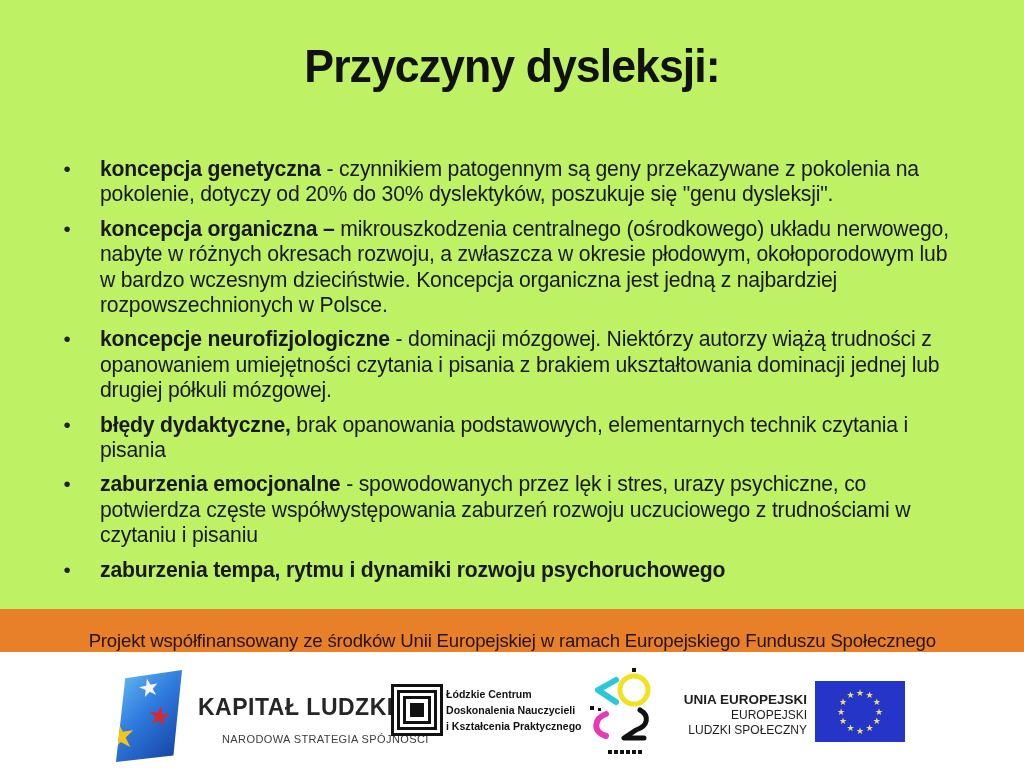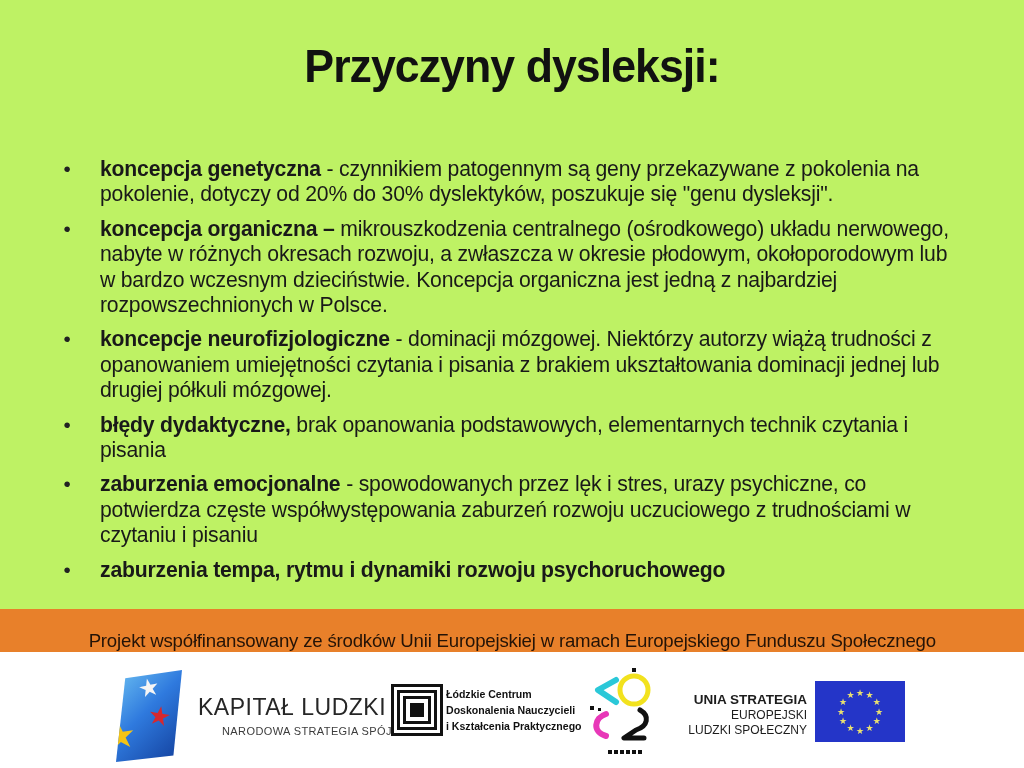--- a/index.html
+++ b/index.html
@@ -43,22 +43,22 @@
   .kl-flag{
     position:absolute;left:116px;top:18px;width:66px;height:92px;
     background:linear-gradient(135deg,#6cc0f2 0%,#2f7ade 45%,#123e9b 100%);
     clip-path:polygon(14% 9%,100% 0%,87% 93%,0% 100%);
   }
   .kl-star{position:absolute;line-height:1;}
   .kl-star.white{color:#f5f5f5;font-size:24px;left:22px;top:6px;transform:rotate(-12deg);}
   .kl-star.red{color:#d7282f;font-size:26px;left:32px;top:33px;transform:rotate(10deg);}
   .kl-star.yellow{color:#f6c414;font-size:36px;left:-12px;top:48px;transform:rotate(-8deg);}
   .kl-text{position:absolute;left:198px;top:42px;}
-  .kl-title{font-size:23px;font-weight:400;color:#262626;letter-spacing:0.5px;}
-  .kl-sub{font-size:11px;color:#3c3c3c;letter-spacing:0.4px;margin-top:4px;padding-left:24px;}
+  .kl-title{font-size:23px;font-weight:700;color:#262626;letter-spacing:0.5px;}
+  .kl-sub{font-size:11px;color:#3c3c3c;letter-spacing:0.4px;margin-top:12px;padding-left:24px;}
 
   
   .sq-core{
     position:absolute;left:410px;top:51px;width:14px;height:14px;background:#111;
     box-shadow:0 0 0 4px #fff,0 0 0 7px #111,0 0 0 10px #fff,
                0 0 0 13px #111,0 0 0 16px #fff,0 0 0 19px #111;
   }
   .lcdn-text{
     position:absolute;left:446px;top:34px;font-size:11px;font-weight:700;
     line-height:16px;color:#111;transform:scaleX(0.96);transform-origin:0 0;
@@ -128,21 +128,21 @@
         <rect x="22" y="84" width="4" height="4"></rect>
           <rect x="28" y="84" width="4" height="4"></rect>
         <rect x="34" y="84" width="4" height="4"></rect>
           <rect x="40" y="84" width="4" height="4"></rect>
         <rect x="46" y="84" width="4" height="4"></rect>
           <rect x="52" y="84" width="4" height="4"></rect>
       </g>
     </svg>
 
     <div class="eu-text">
-      <div class="eu-l1">UNIA STRATEGIA</div>
+      <div class="eu-l1">UNIA EUROPEJSKI</div>
       <div class="eu-l2">EUROPEJSKI</div>
       <div class="eu-l3">LUDZKI SPOŁECZNY</div>
     </div>
     <div class="eu-flag">
       <svg width="90" height="61" viewBox="0 0 90 61">
         <g fill="#E9E070" font-size="9" text-anchor="middle" font-family="DejaVu Sans, sans-serif">
           <text x="45" y="14.5">★</text>
             <text x="54.5" y="17">★</text>
           <text x="61.9" y="24">★</text>
             <text x="64" y="33.5">★</text>

